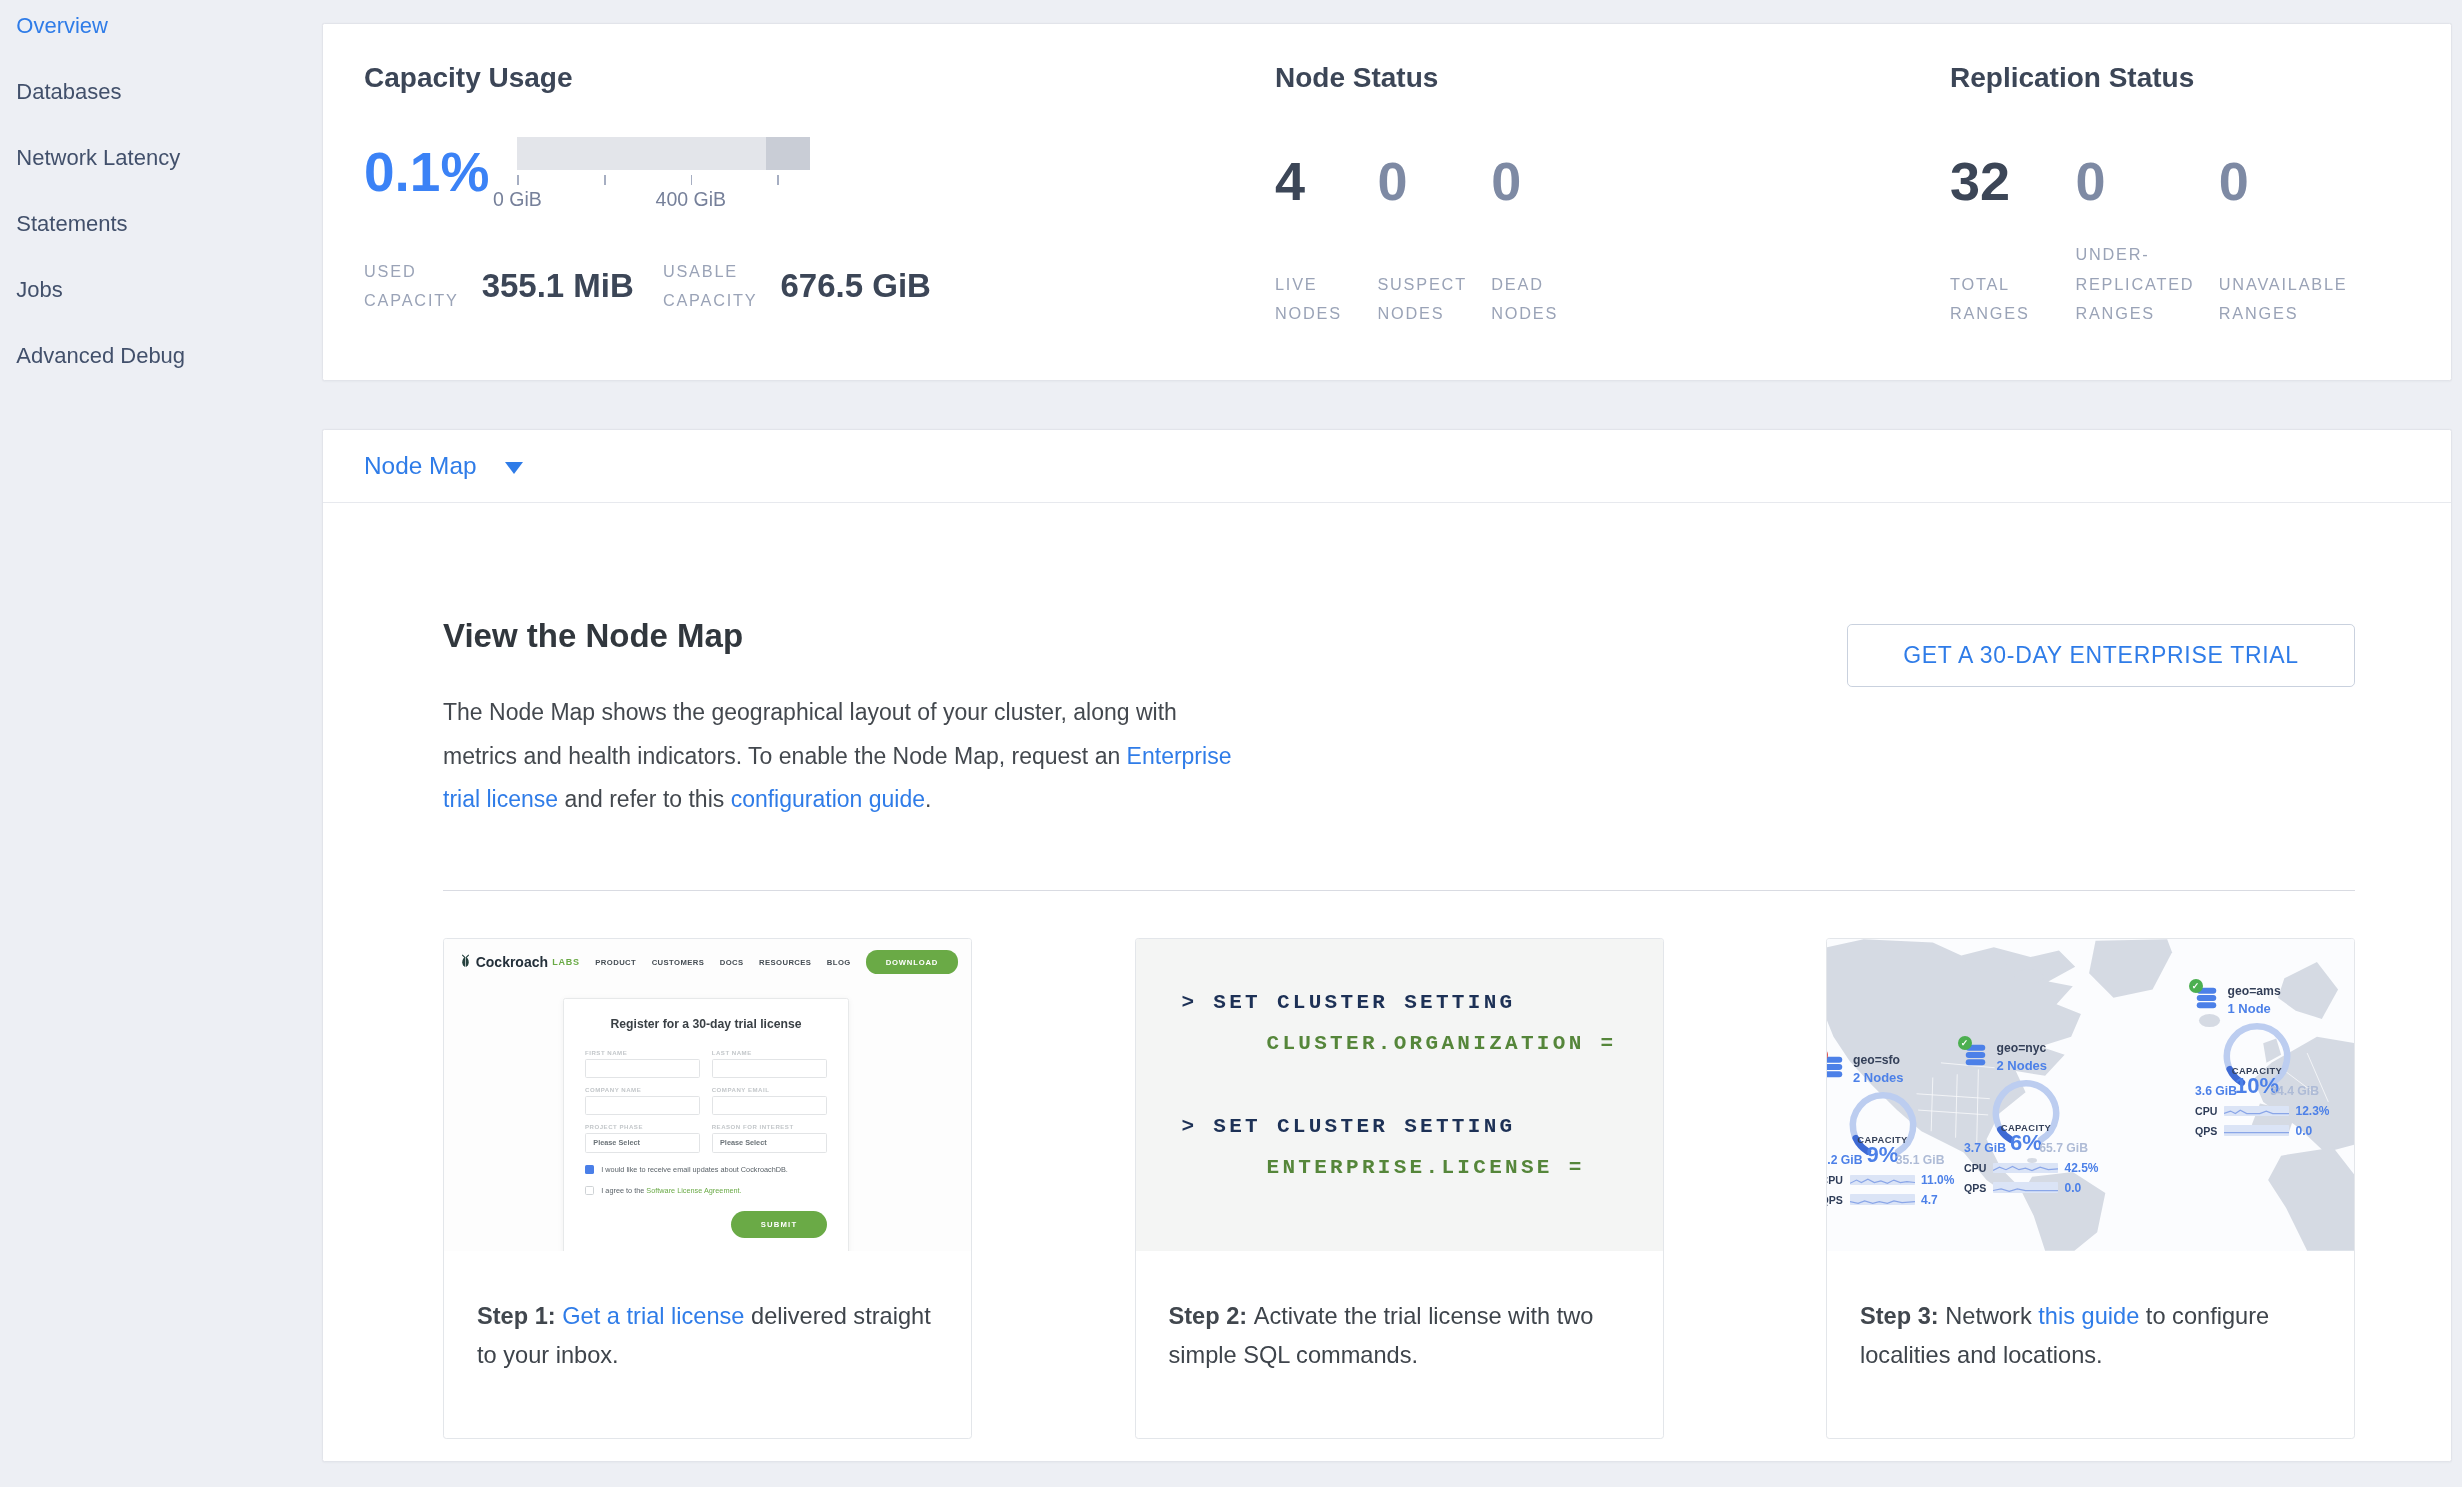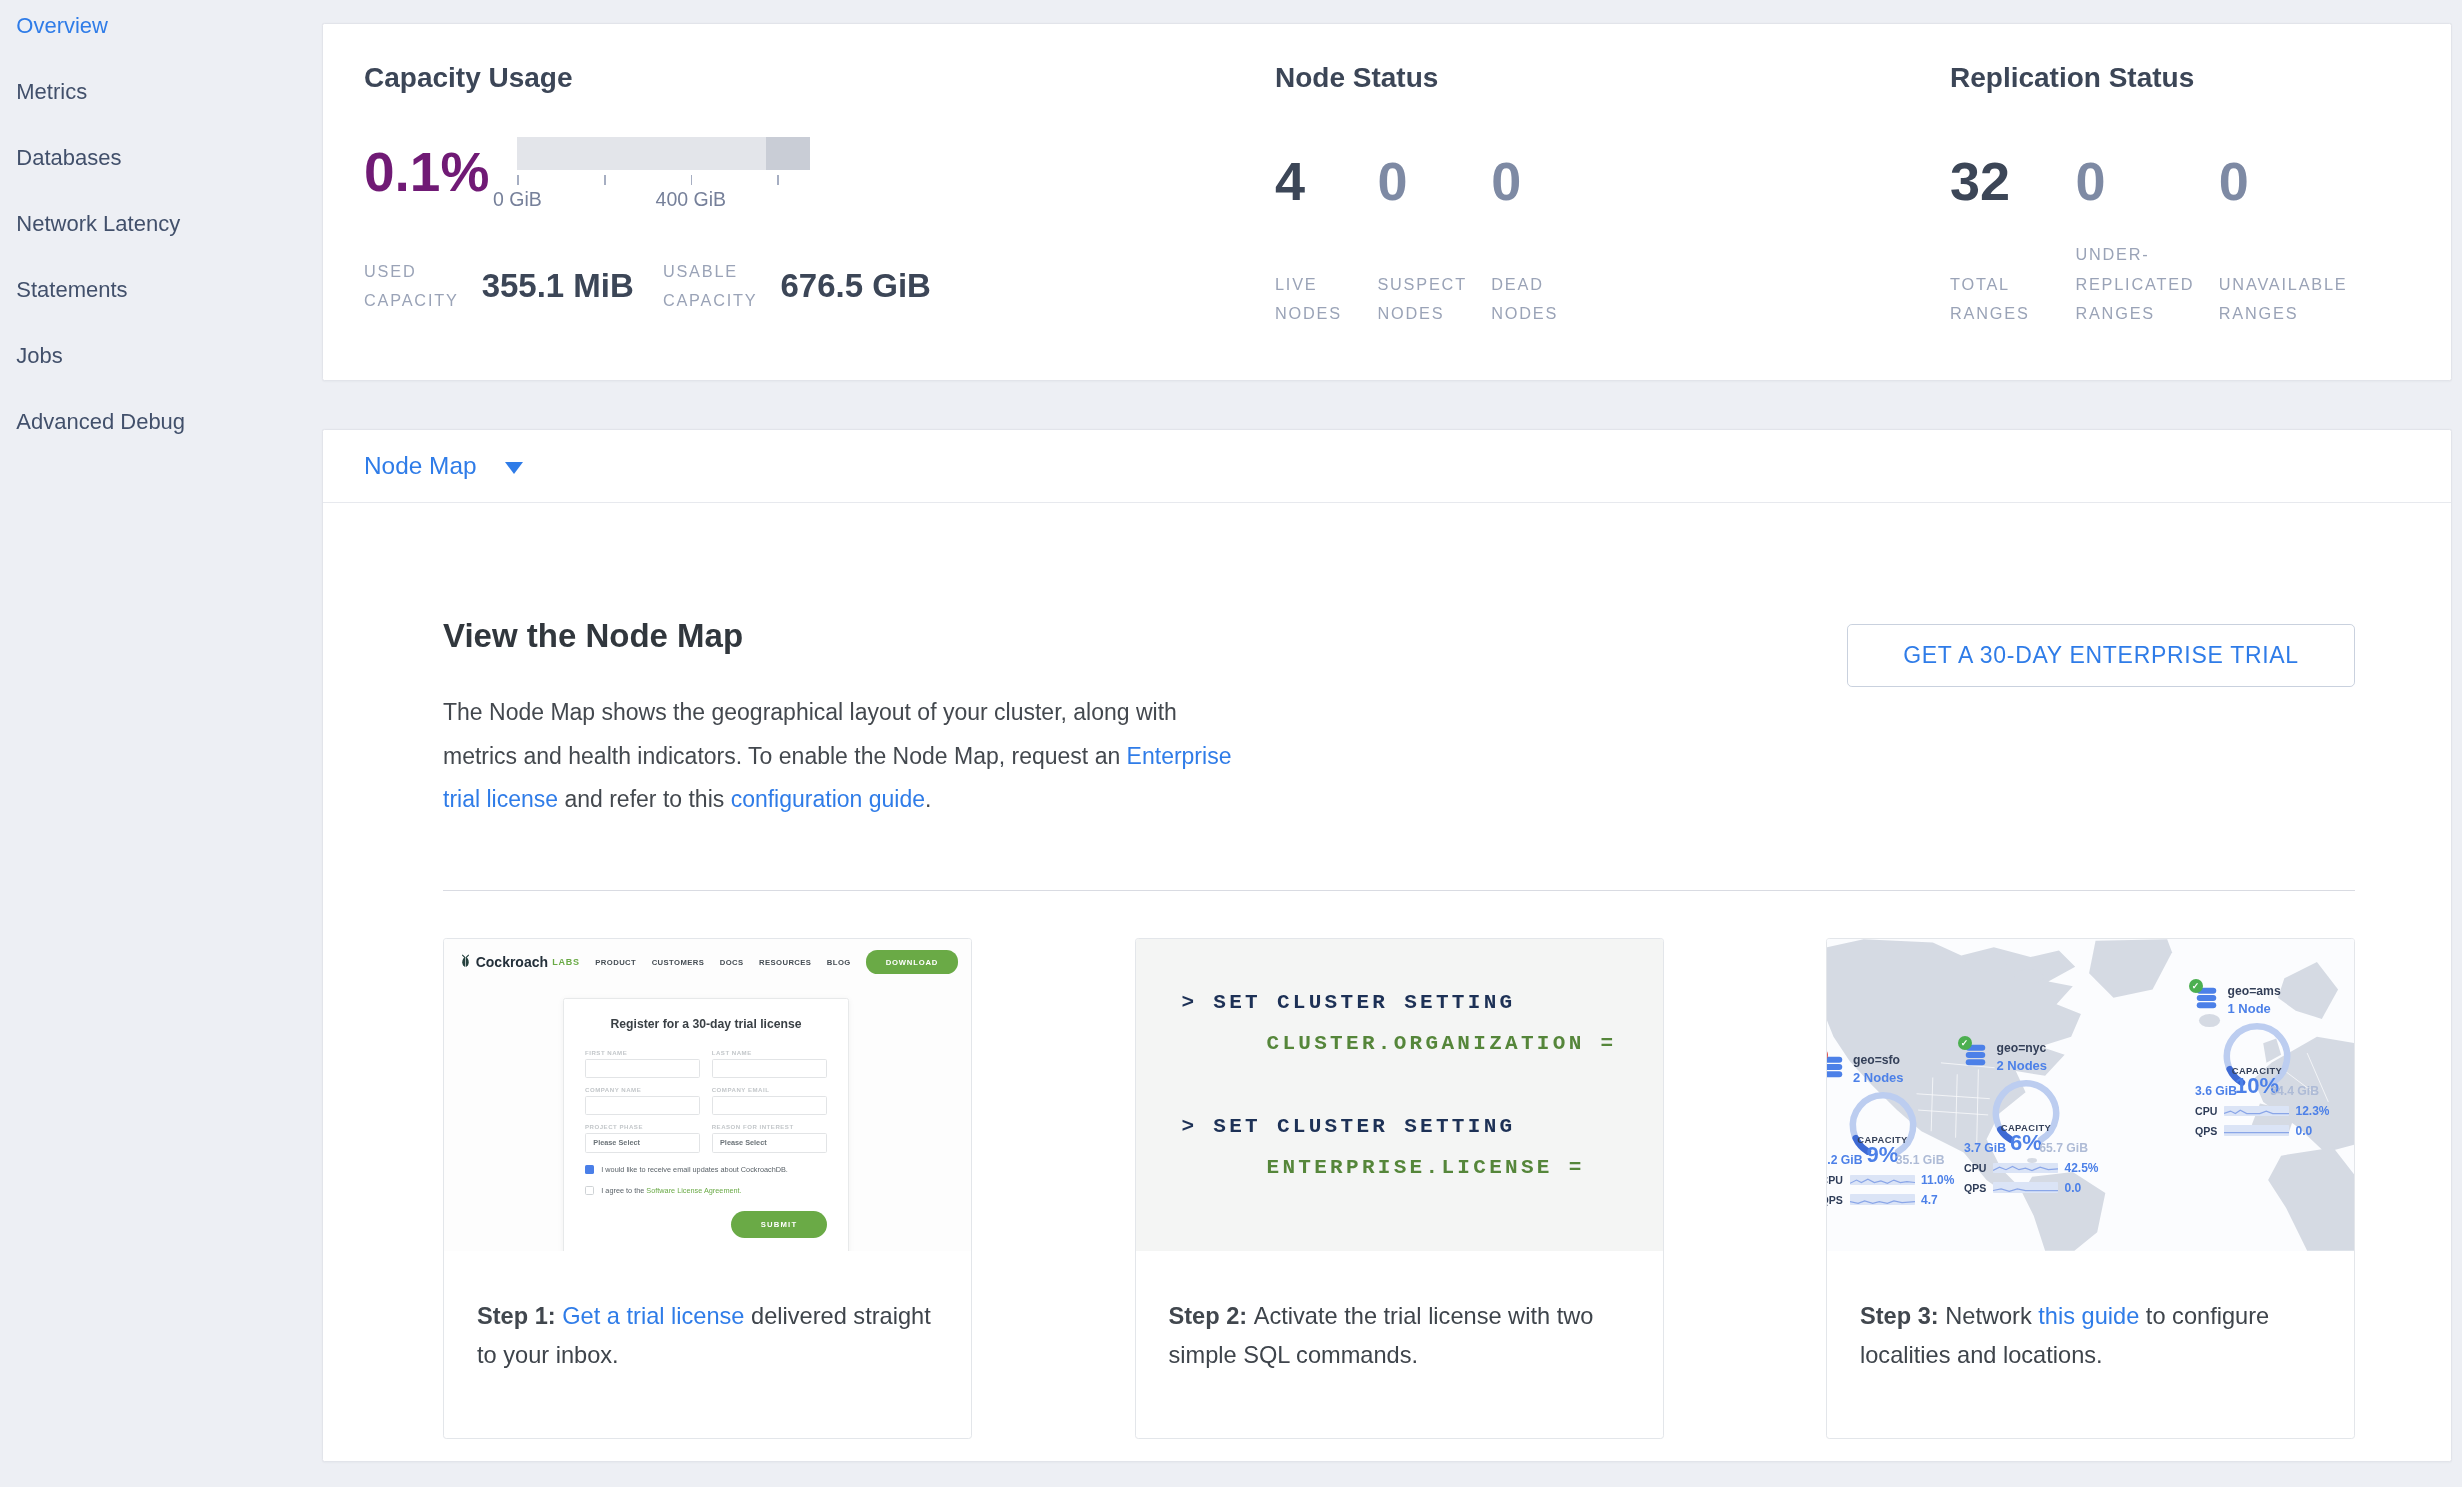--- a/index.html
+++ b/index.html
@@ -14,21 +14,21 @@
 
   
   .main { position:absolute; left:322px; top:0; width:2130px; }
   .panel { background:#ffffff; border:0.8px solid #e2e4ea; border-radius:2.4px; box-shadow:0 0.8px 1.6px rgba(60,70,87,0.04); }
 
   
   .stats-panel { margin-top:23px; height:358px; display:flex; padding:38px 0 0 41px; }
   .sec-title { font-size:28px; font-weight:600; color:#3c4657; }
   .cap-section { width:911px; }
   .cap-row { display:flex; margin-top:33px; }
-  .cap-pct { font-size:55px; font-weight:700; color:#701a75; line-height:1; margin-top:18px; }
+  .cap-pct { font-size:55px; font-weight:700; color:#3b82f6; line-height:1; margin-top:18px; }
   .bar-wrap { width:293px; margin-left:28px; margin-top:9.8px; }
   .bar { position:relative; height:33px; background:#e3e5ea; overflow:hidden; }
   .bar-dark { position:absolute; right:0; top:0; height:100%; width:15%; background:#c9cdd6; }
   .ticks { position:relative; height:16.3px; margin-top:1.6px; }
   .tick { position:absolute; top:3.3px; width:1.6px; height:10.6px; background:#a6aec2; }
   .tick-labels { position:relative; height:23px; }
   .tick-label { position:absolute; transform:translateX(-50%); font-size:19.5px; color:#76809a; white-space:nowrap; }
   .cap-stats { display:flex; margin-top:46px; }
   .cap-stat { display:flex; align-items:center; margin-right:29px; }
   .stat-label { font-size:16.3px; letter-spacing:1.8px; color:#9aa3b7; line-height:1.8; white-space:pre-line; }
@@ -114,21 +114,20 @@
   .spark { position:relative; width:65px; height:10.6px; background:#dbe4f6; border-radius:0.8px; overflow:hidden; flex:none; }
   .m-val { font-size:12px; font-weight:700; color:#4c80e8; margin-left:6.5px; white-space:nowrap;text-align:center; }
 </style>
 </head>
 <body>
 
 <div class="page">
 
   <nav class="sidebar">
     <div class="side-item active">Overview</div>
-    <div class="side-item">Metrics</div>
     <div class="side-item">Databases</div>
     <div class="side-item">Network Latency</div>
     <div class="side-item">Statements</div>
     <div class="side-item">Jobs</div>
     <div class="side-item">Advanced Debug</div>
   </nav>
 
   <div class="main">
 
     <section class="panel stats-panel">

